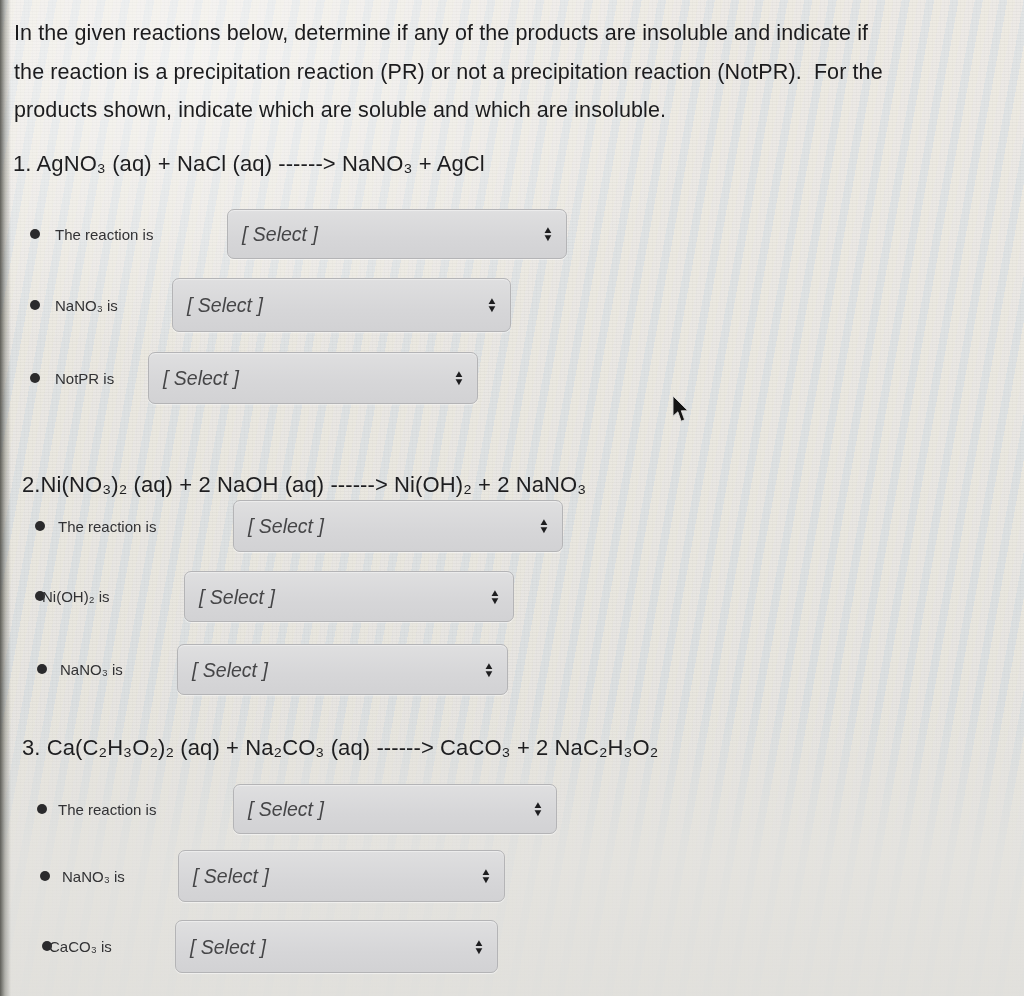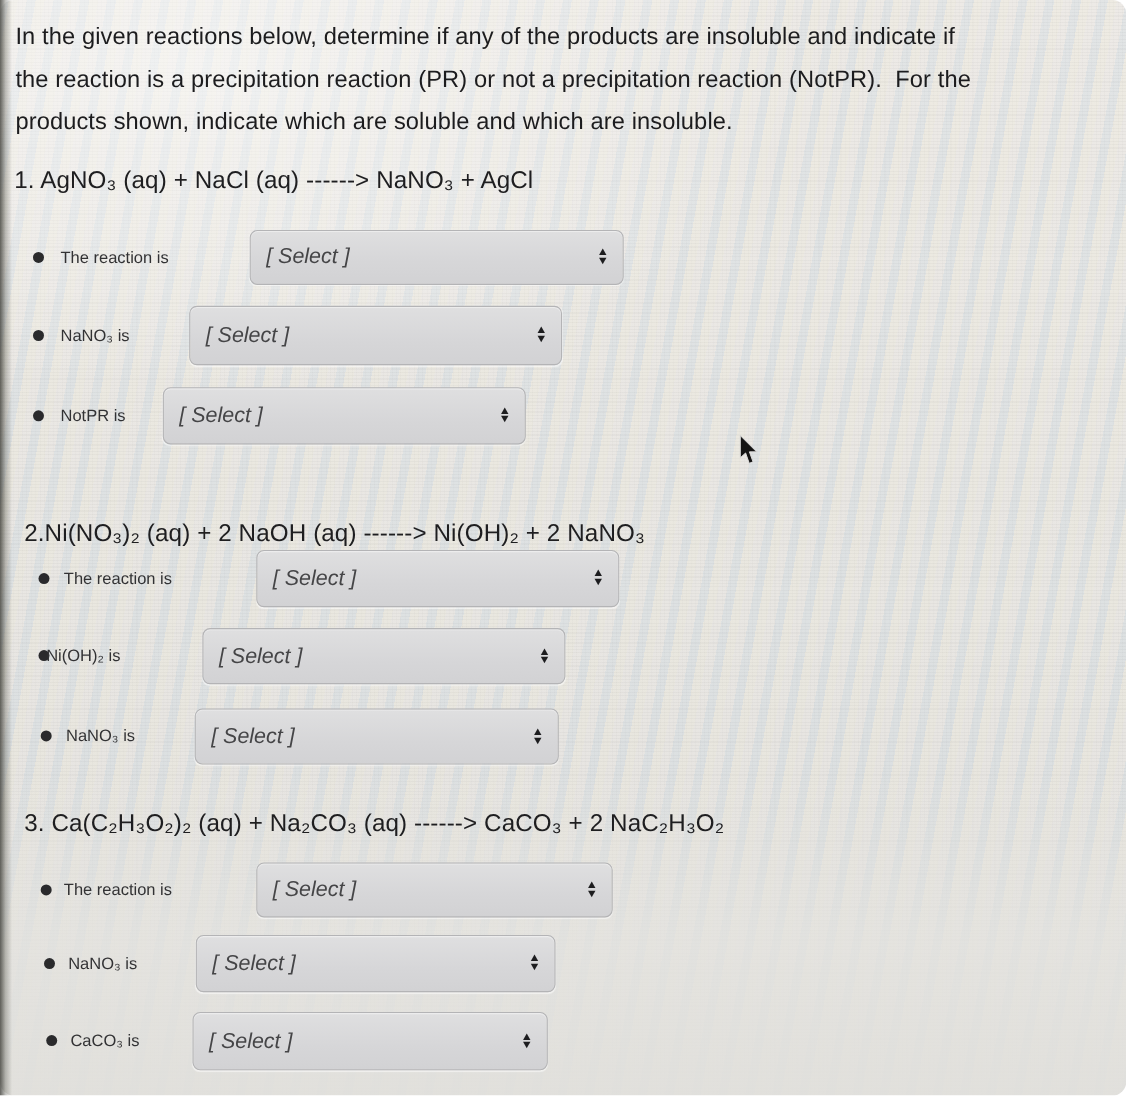--- a/index.html
+++ b/index.html
@@ -10,21 +10,20 @@
   }
   .screen {
     position:relative; width:1024px; height:996px;
     background:
       radial-gradient(ellipse 900px 480px at 18% 6%, rgba(255,255,255,0.50), rgba(255,255,255,0) 62%),
       linear-gradient(180deg, rgba(229,228,224,0) 70%, rgba(228,227,223,0.75) 86%, rgba(225,224,220,0.9) 100%),
       repeating-linear-gradient(100deg, rgba(151,186,226,0.13) 0 8px, rgba(243,233,205,0.12) 8px 16px, rgba(236,221,236,0.07) 16px 24px),
       repeating-linear-gradient(0deg, rgba(100,100,100,0.05) 0 1px, rgba(0,0,0,0) 1px 3px),
       repeating-linear-gradient(90deg, rgba(90,90,90,0.025) 0 1px, rgba(0,0,0,0) 1px 4px),
       linear-gradient(180deg, #edebe6 0%, #e8e7e2 55%, #e4e3df 100%);
-    border-radius: 13px;
   }
   .edge-left {
     position:absolute; left:0; top:0; width:11px; height:996px;
     background:linear-gradient(90deg, rgba(62,62,56,0.80) 0%, rgba(118,118,110,0.45) 45%, rgba(150,150,140,0) 100%);
   }
   .para { position:absolute; left:14px; top:14px; width:1002px; }
   .para-line {
     font-size:21.5px; line-height:38.5px; font-weight:500;
     color:#1c1c1e; white-space:pre-wrap; letter-spacing:0.1px;
   }
@@ -62,21 +61,21 @@
   .s3c { left:175px; top:920px; width:323px; height:53px; }
   
   .l1a { left:55px; top:222px; }
   .l1b { left:55px; top:293px; }
   .l1c { left:55px; top:366px; }
   .l2a { left:58px; top:514px; }
   .l2b { left:42px; top:584px; }
   .l2c { left:60px; top:657px; }
   .l3a { left:58px; top:797px; }
   .l3b { left:62px; top:864px; }
-  .l3c { left:64px; top:934px; }
+  .l3c { left:49px; top:934px; }
   
   .d1a { left:30px; top:229px; }
   .d1b { left:30px; top:300px; }
   .d1c { left:30px; top:373px; }
   .d2a { left:35px; top:521px; }
   .d2b { left:35px; top:591px; }
   .d2c { left:37px; top:664px; }
   .d3a { left:37px; top:804px; }
   .d3b { left:40px; top:871px; }
   .d3c { left:42px; top:941px; }

